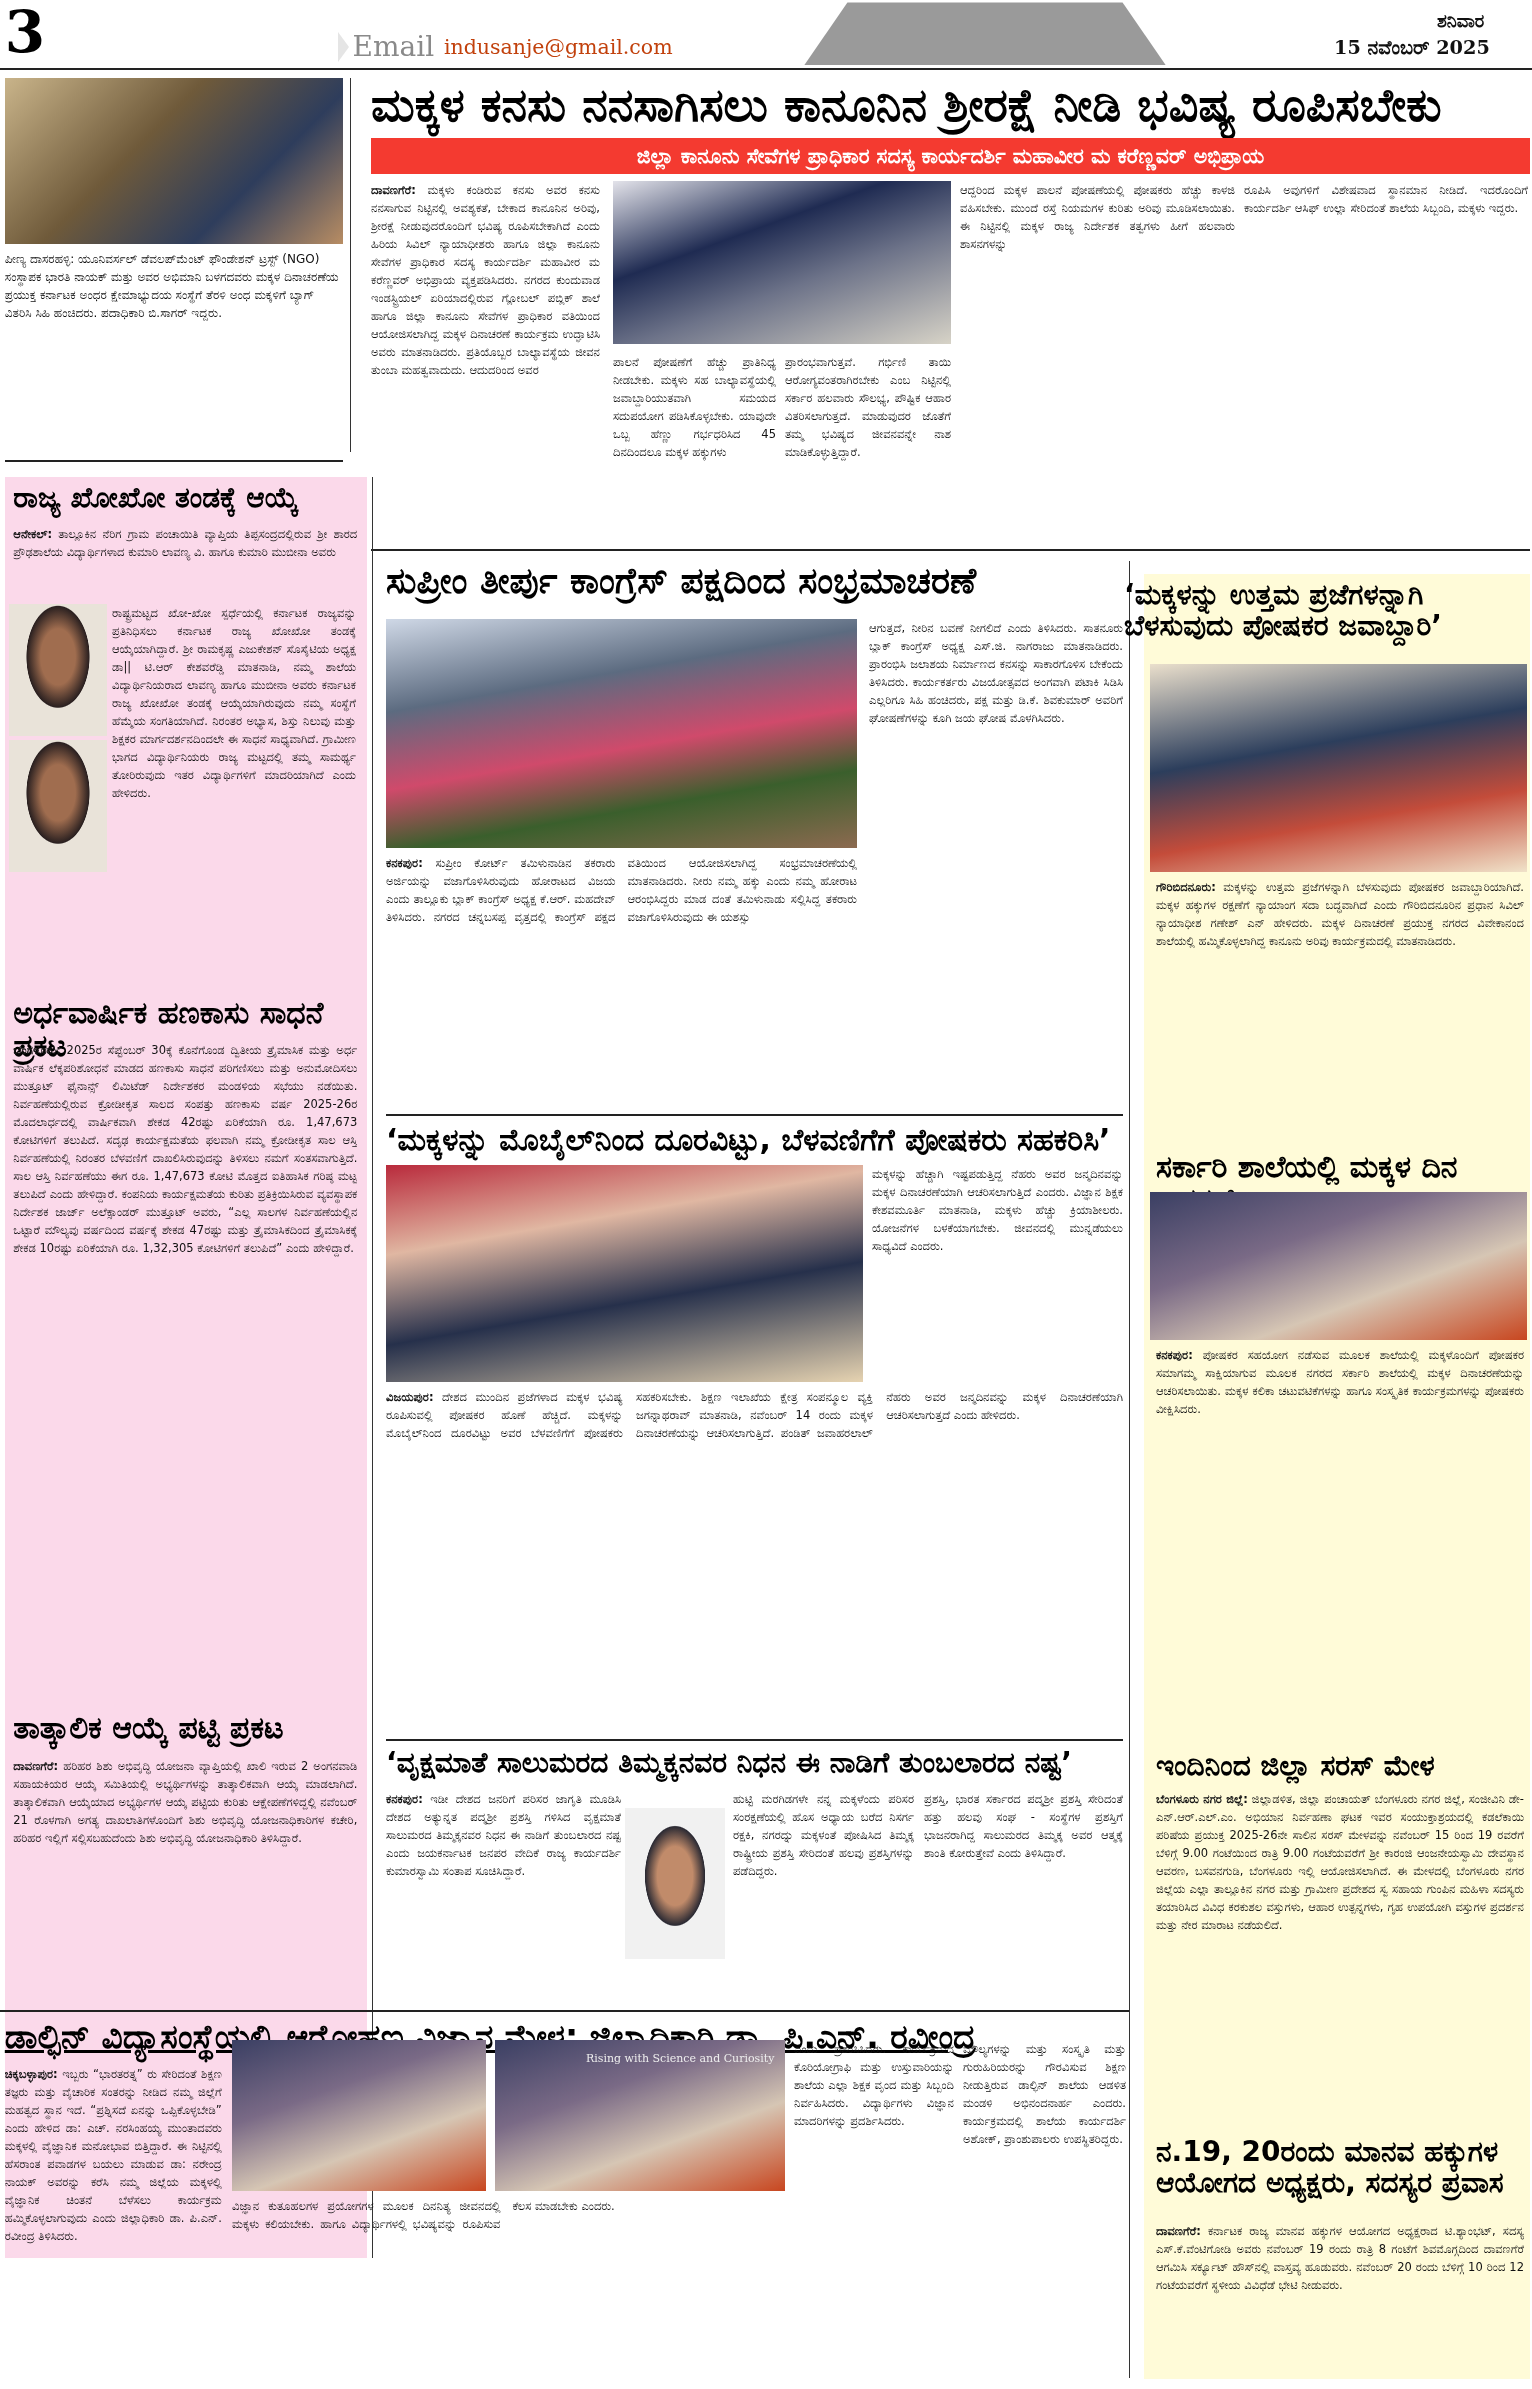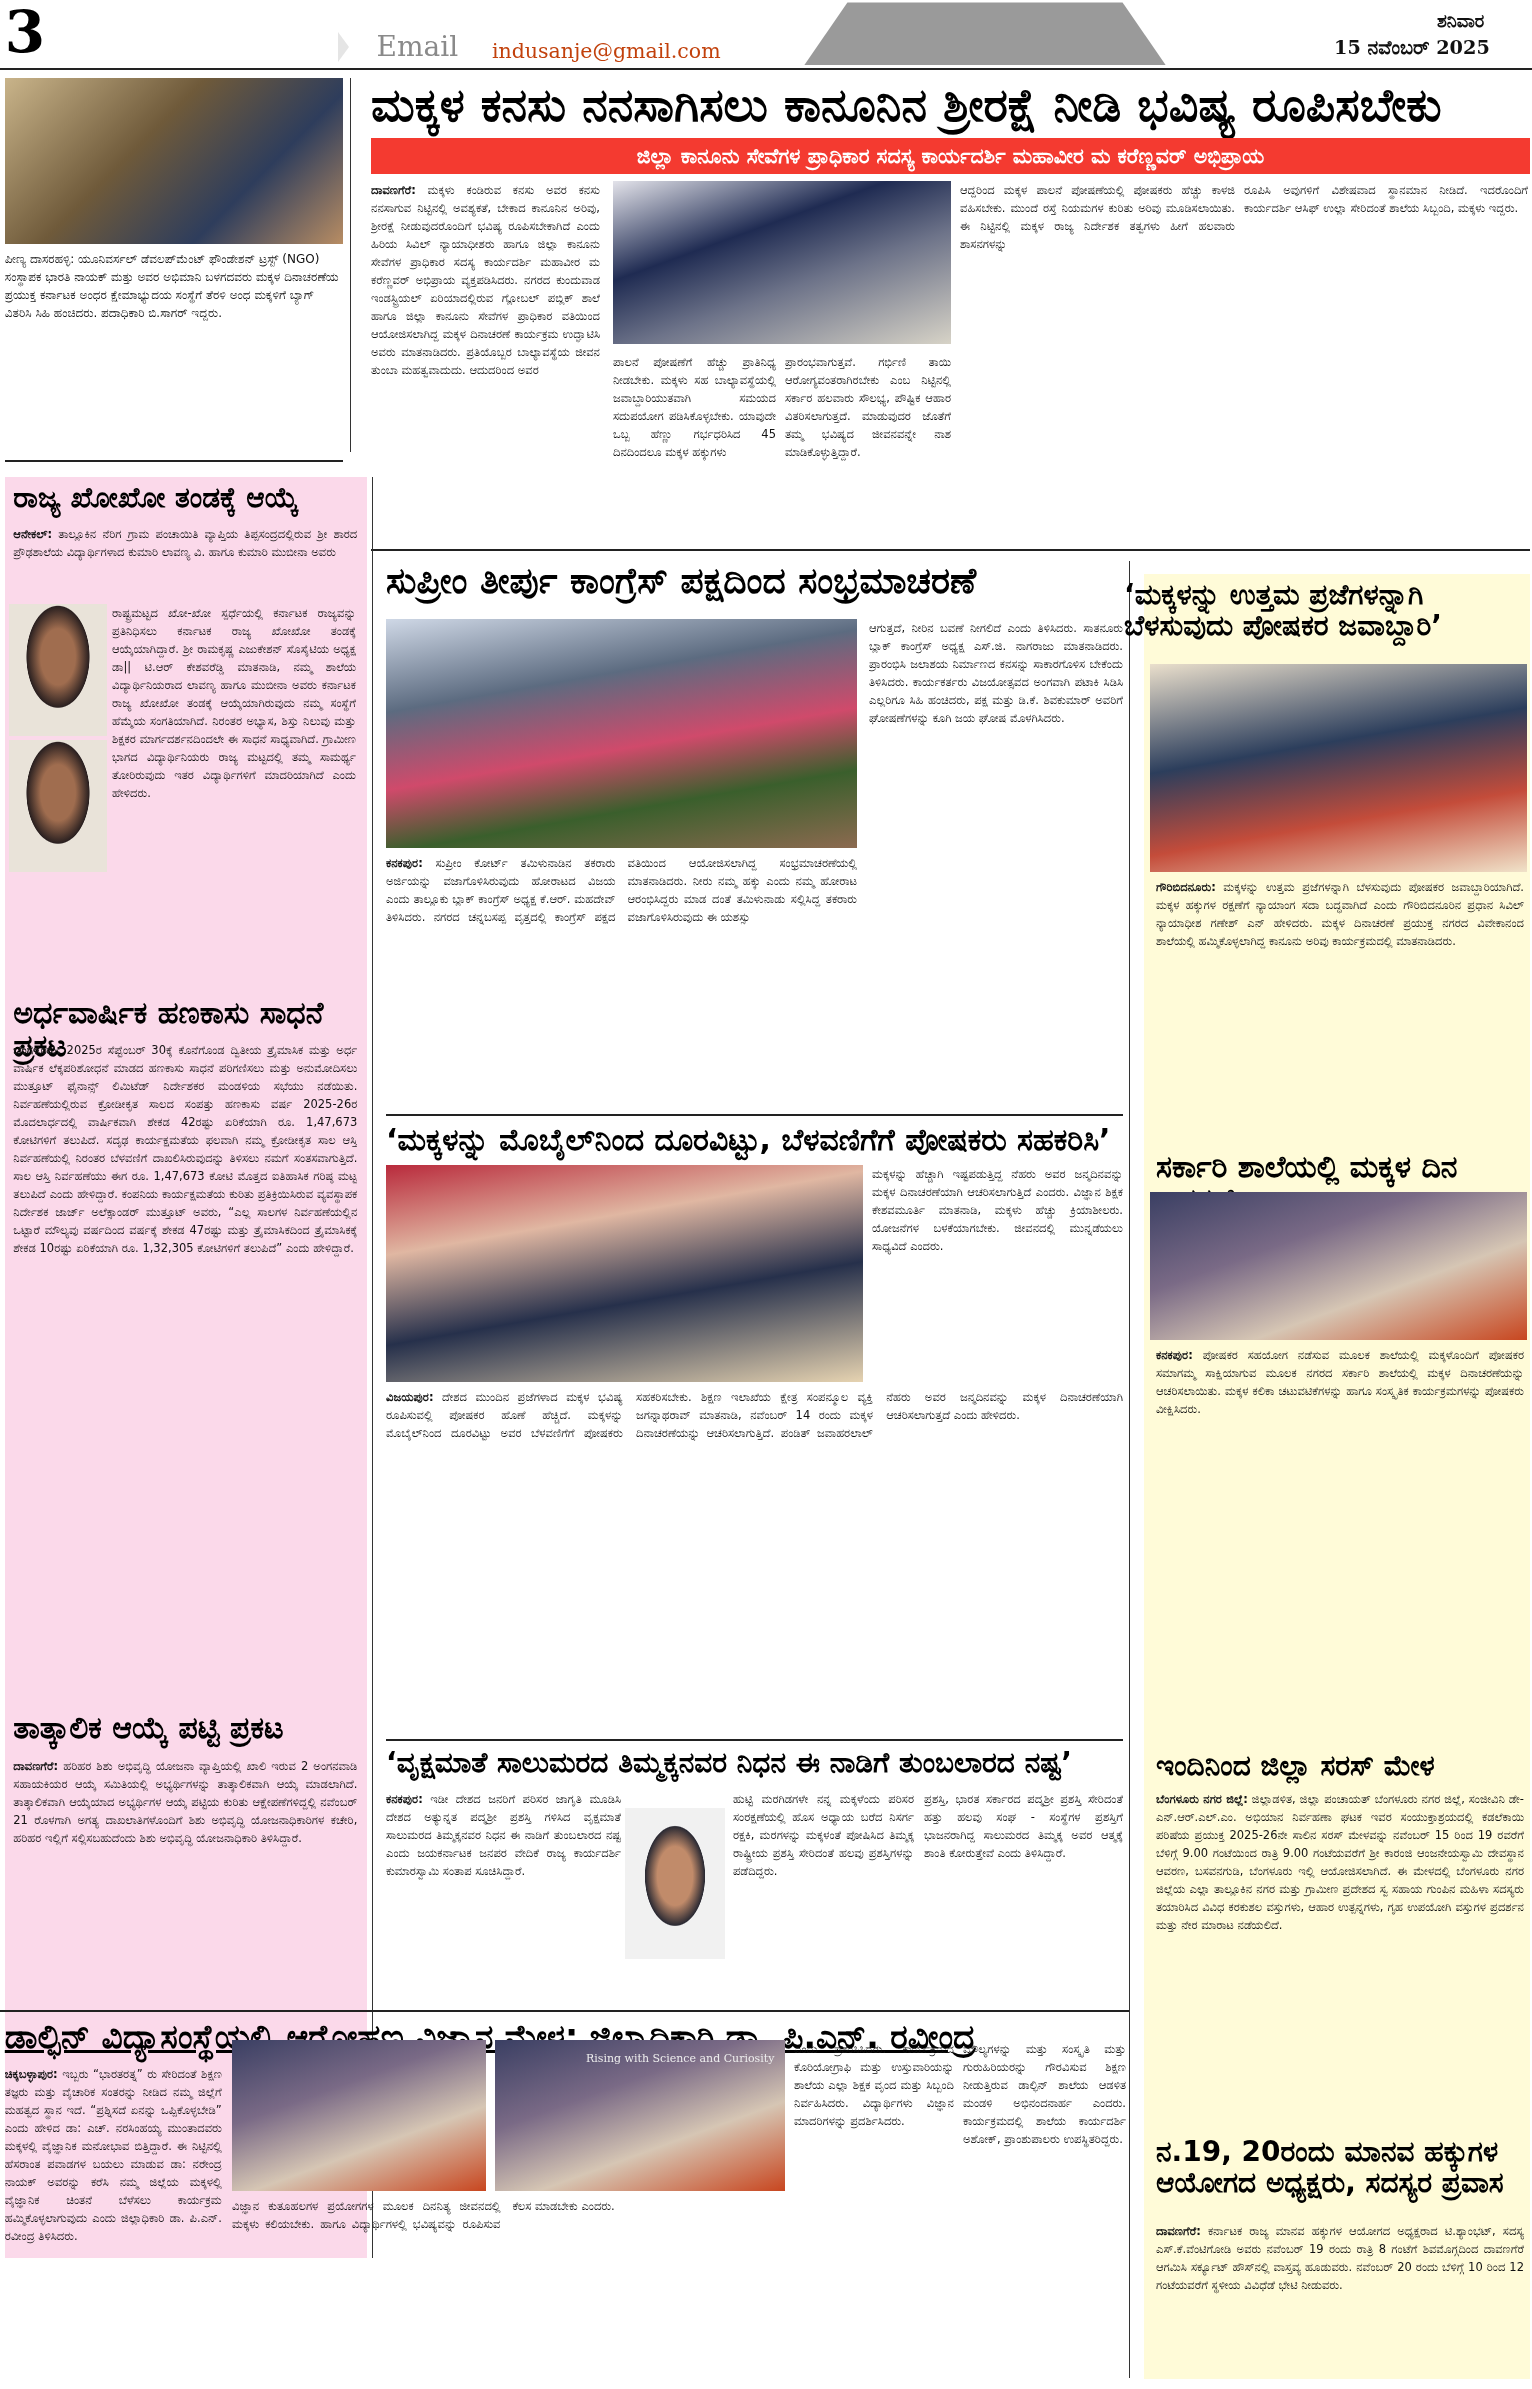--- a/index.html
+++ b/index.html
@@ -1,21 +1,21 @@
 <!DOCTYPE html>
 <html style="font-size:9.7px"><head>
 <meta charset="utf-8">
 <style>
   * { box-sizing: border-box; margin: 0; padding: 0; }
   html, body { width: 1533px; height: 2389px; background: #fff; overflow: hidden; }
   body { font-family: "DejaVu Sans", sans-serif; color: #111; position: relative; }
   .abs { position: absolute; }
   .masthead { left: 0; top: 0; width: 1533px; height: 68px; }
   .page-no { left: 4.8px; top: 2.4px; font-family: "DejaVu Serif", serif; font-weight: 900; font-size: 58px; line-height: 60px; color: #000; }
-  .email-wrap { left: 338px; top: 30px; display: flex; align-items: flex-end; gap: 24px; }
+  .email-wrap { left: 338px; top: 30px; display: flex; align-items: center; }
   .email-arrow { width: 0; height: 0; border-top: 15.7px solid transparent; border-bottom: 15.7px solid transparent; border-left: 11px solid #e5e5e5; margin-right: 3.6px; align-self: center; }
   .email-label { font-family: "DejaVu Serif", serif; font-size: 28px; color: #8a8a8a; margin-right: 9.7px; }
   .email-value { font-family: "DejaVu Serif", serif; font-size: 20.5px; color: #c2410c; }
   .logo-plate { left: 803px; top: 2.4px; width: 163px; height: 63px; background: #9a9a9a; clip-path: polygon(12% 0, 88% 0, 100% 100%, 0 100%); width: 362px; left: 804px; }
   .logo-box { left: 819px; top: 3.6px; width: 326px; height: 58px; background: #fff; display: flex; align-items: center; justify-content: center; }
   .logo-text { font-weight: 900; font-size: 42px; color: #000; letter-spacing: 1.2px; }
   .logo-sun { display: inline-block; width: 33px; height: 33px; border-radius: 50%; background: radial-gradient(circle at 40% 35%, #ffb545, #ff5a1e); margin: 0 4.8px; vertical-align: middle; }
   .date-day { left: 1437px; top: 9.7px; font-weight: 700; font-size: 18px; }
   .date-full { left: 1334px; top: 36px; font-family: "DejaVu Serif", serif; font-weight: 700; font-size: 19.3px; }
   .rule-top { left: 0; top: 68px; width: 1533px; height: 2.4px; background: #222; }
@@ -116,21 +116,21 @@
   <span>ದೇಶದ ಮುಂದಿನ ಪ್ರಜೆಗಳಾದ ಮಕ್ಕಳ ಭವಿಷ್ಯ ರೂಪಿಸುವಲ್ಲಿ ಪೋಷಕರ ಹೊಣೆ ಹೆಚ್ಚಿದೆ. ಮಕ್ಕಳನ್ನು ಮೊಬೈಲ್‌ನಿಂದ ದೂರವಿಟ್ಟು ಅವರ ಬೆಳವಣಿಗೆಗೆ ಪೋಷಕರು ಸಹಕರಿಸಬೇಕು. ಶಿಕ್ಷಣ ಇಲಾಖೆಯ ಕ್ಷೇತ್ರ ಸಂಪನ್ಮೂಲ ವ್ಯಕ್ತಿ ಜಗನ್ನಾಥರಾವ್ ಮಾತನಾಡಿ, ನವೆಂಬರ್ 14 ರಂದು ಮಕ್ಕಳ ದಿನಾಚರಣೆಯನ್ನು ಆಚರಿಸಲಾಗುತ್ತಿದೆ. ಪಂಡಿತ್ ಜವಾಹರಲಾಲ್ ನೆಹರು ಅವರ ಜನ್ಮದಿನವನ್ನು ಮಕ್ಕಳ ದಿನಾಚರಣೆಯಾಗಿ ಆಚರಿಸಲಾಗುತ್ತದೆ ಎಂದು ಹೇಳಿದರು.</span>
 </div>
 <div class="abs hrule" style="left:386px;top:1739px;width:737px;"></div>
 
 <div class="abs headline" style="left:386px;top:1748px;width:737px;font-size:28px;">‘ವೃಕ್ಷಮಾತೆ ಸಾಲುಮರದ ತಿಮ್ಮಕ್ಕನವರ ನಿಧನ ಈ ನಾಡಿಗೆ ತುಂಬಲಾರದ ನಷ್ಟ’</div>
 <div class="abs body-text" style="left:386px;top:1790px;width:235px;height:214px;">
   <b>ಕನಕಪುರ:</b>
   <span>ಇಡೀ ದೇಶದ ಜನರಿಗೆ ಪರಿಸರ ಜಾಗೃತಿ ಮೂಡಿಸಿ ದೇಶದ ಅತ್ಯುನ್ನತ ಪದ್ಮಶ್ರೀ ಪ್ರಶಸ್ತಿ ಗಳಿಸಿದ ವೃಕ್ಷಮಾತೆ ಸಾಲುಮರದ ತಿಮ್ಮಕ್ಕನವರ ನಿಧನ ಈ ನಾಡಿಗೆ ತುಂಬಲಾರದ ನಷ್ಟ ಎಂದು ಜಯಕರ್ನಾಟಕ ಜನಪರ ವೇದಿಕೆ ರಾಜ್ಯ ಕಾರ್ಯದರ್ಶಿ ಕುಮಾರಸ್ವಾಮಿ ಸಂತಾಪ ಸೂಚಿಸಿದ್ದಾರೆ.</span>
 </div>
 <div class="abs photo portrait" style="left:625px;top:1808px;width:100px;height:151px;"></div>
-<div class="abs body-text" style="left:733px;top:1790px;width:181px;height:214px;">ಹುಟ್ಟಿ ಮರಗಿಡಗಳೇ ನನ್ನ ಮಕ್ಕಳೆಂದು ಪರಿಸರ ಸಂರಕ್ಷಣೆಯಲ್ಲಿ ಹೊಸ ಅಧ್ಯಾಯ ಬರೆದ ನಿಸರ್ಗ ರಕ್ಷಕಿ, ಮರಗಳನ್ನು ಮಕ್ಕಳಂತೆ ಪೋಷಿಸಿದ ತಿಮ್ಮಕ್ಕ ರಾಷ್ಟ್ರೀಯ ಪ್ರಶಸ್ತಿ ಸೇರಿದಂತೆ ಹಲವು ಪ್ರಶಸ್ತಿಗಳನ್ನು ಪಡೆದಿದ್ದರು.</div>
+<div class="abs body-text" style="left:733px;top:1790px;width:181px;height:214px;">ಹುಟ್ಟಿ ಮರಗಿಡಗಳೇ ನನ್ನ ಮಕ್ಕಳೆಂದು ಪರಿಸರ ಸಂರಕ್ಷಣೆಯಲ್ಲಿ ಹೊಸ ಅಧ್ಯಾಯ ಬರೆದ ನಿಸರ್ಗ ರಕ್ಷಕಿ, ನಗರದ್ನು ಮಕ್ಕಳಂತೆ ಪೋಷಿಸಿದ ತಿಮ್ಮಕ್ಕ ರಾಷ್ಟ್ರೀಯ ಪ್ರಶಸ್ತಿ ಸೇರಿದಂತೆ ಹಲವು ಪ್ರಶಸ್ತಿಗಳನ್ನು ಪಡೆದಿದ್ದರು.</div>
 <div class="abs body-text" style="left:924px;top:1790px;width:199px;height:214px;">ಪ್ರಶಸ್ತಿ, ಭಾರತ ಸರ್ಕಾರದ ಪದ್ಮಶ್ರೀ ಪ್ರಶಸ್ತಿ ಸೇರಿದಂತೆ ಹತ್ತು ಹಲವು ಸಂಘ - ಸಂಸ್ಥೆಗಳ ಪ್ರಶಸ್ತಿಗೆ ಭಾಜನರಾಗಿದ್ದ ಸಾಲುಮರದ ತಿಮ್ಮಕ್ಕ ಅವರ ಆತ್ಮಕ್ಕೆ ಶಾಂತಿ ಕೋರುತ್ತೇವೆ ಎಂದು ತಿಳಿಸಿದ್ದಾರೆ.</div>
 <div class="abs hrule" style="left:0px;top:2010px;width:1129px;"></div>
 
 <div class="abs vrule" style="left:1129px;top:561px;height:1817px;"></div>
 <div class="abs cream" style="left:1144px;top:574px;width:386px;height:1805px;"></div>
 
 <div class="abs headline" style="left:1124px;top:580px;width:368px;font-size:28px;">‘ಮಕ್ಕಳನ್ನು ಉತ್ತಮ ಪ್ರಜೆಗಳನ್ನಾಗಿ ಬೆಳಸುವುದು ಪೋಷಕರ ಜವಾಬ್ದಾರಿ’</div>
 <div class="abs photo school" style="left:1150px;top:664px;width:377px;height:208px;"></div>
 <div class="abs body-text" style="left:1156px;top:878px;width:368px;height:254px;">
   <b>ಗೌರಿಬಿದನೂರು:</b>

